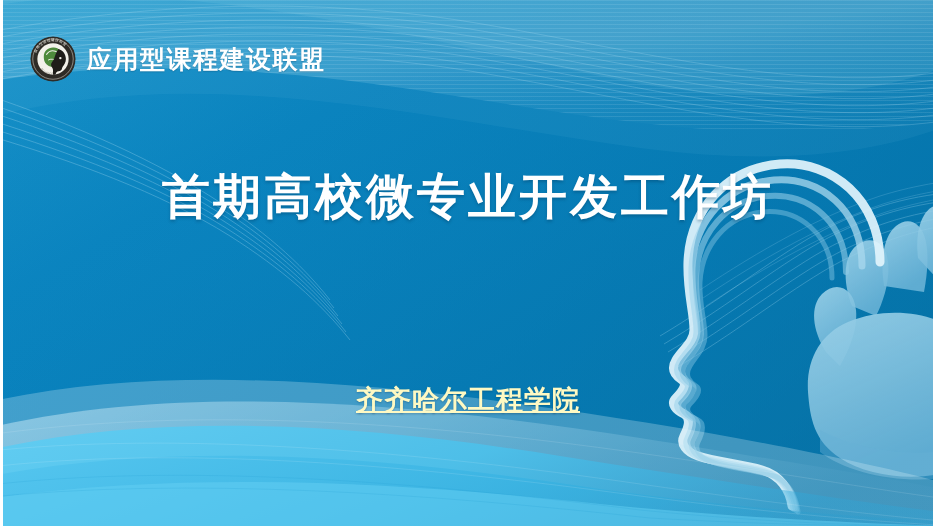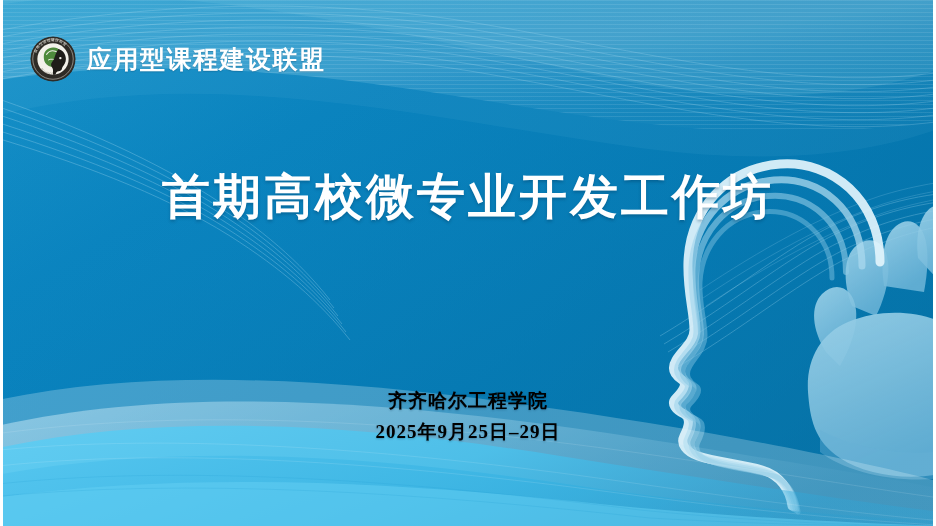--- a/index.html
+++ b/index.html
@@ -75,28 +75,29 @@
   
   .info-block {
     position: absolute;
     left: 0;
     right: 0;
     top: 385px;
     text-align: center;
     z-index: 20;
   }
   .info-line {
-    color: #000000;
+    color: #fef9c3;
     font-family: "Liberation Serif", "DejaVu Serif", serif;
     font-weight: 700;
-    font-size: 19px;
+    font-size: 27px;
     line-height: 31px;
     letter-spacing: 1px;
     white-space: nowrap;
     text-shadow: 0 1px 2px rgba(0,45,80,0.30);
+    text-decoration: underline;
   }
 </style>
 </head>
 <body>
 
 <div id="poster">
 
   <svg id="poster-bg" viewBox="0 0 936 526" preserveAspectRatio="none">
     <defs>
       <linearGradient id="gMain" x1="0" y1="0" x2="1" y2="1">
@@ -317,16 +318,15 @@
     </svg>
     <span class="logo-text">应用型课程建设联盟</span>
   </div>
 
   <div class="title-block">
     <div class="title-line">首期高校微专业开发工作坊</div>
   </div>
 
   <div class="info-block">
     <div class="info-line">齐齐哈尔工程学院</div>
-    <div class="info-line">2025年9月25日–29日</div>
   </div>
 
 </div>
 
 </body></html>

